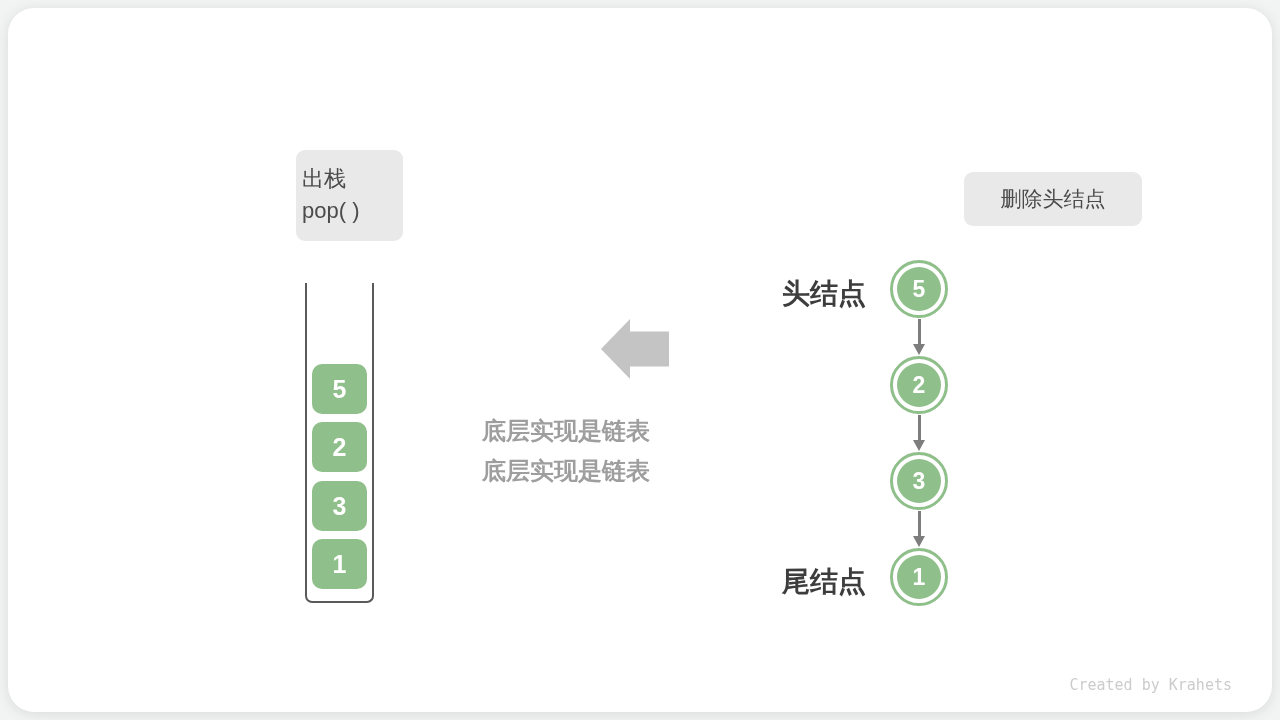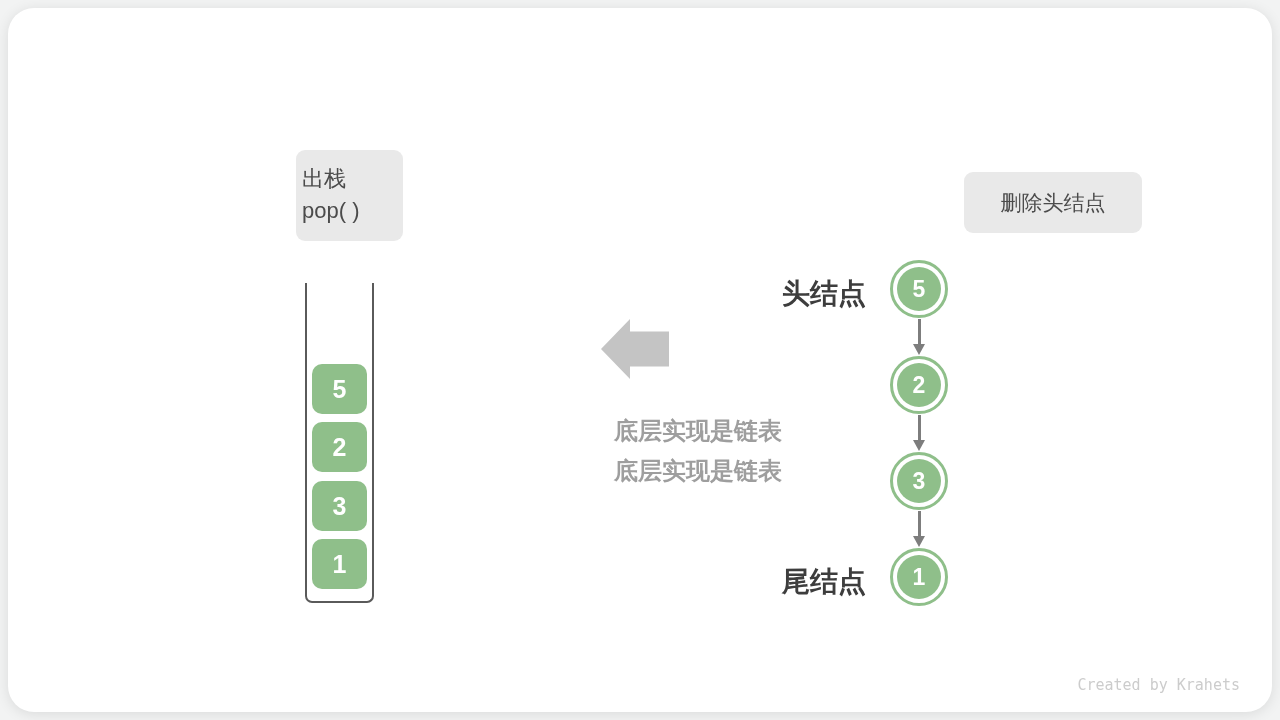--- a/index.html
+++ b/index.html
@@ -27,21 +27,21 @@
   }
   
   .op-box{
     position:absolute;left:296px;top:150px;width:107px;height:91px;
     background:var(--boxbg);border-radius:9px;
     color:var(--boxtext);font-size:22px;line-height:32px;
     padding:13px 0 0 6px;
   }
   
   .del-box{
-    position:absolute;left:964px;top:172px;width:178px;height:61px;
+    position:absolute;left:964px;top:172px;width:178px;height:54px;
     background:var(--boxbg);border-radius:9px;
     color:var(--boxtext);font-size:21px;
     display:flex;align-items:center;justify-content:center;
   }
   
   .stack-wall{
     position:absolute;left:305px;top:283px;width:69px;height:320px;
     border-left:2px solid var(--stroke);
     border-right:2px solid var(--stroke);
     border-bottom:2px solid var(--stroke);
@@ -51,21 +51,21 @@
     position:absolute;left:312px;width:55px;height:50px;
     background:var(--green);border-radius:10px;
     color:#ffffff;font-size:25px;font-weight:bold;
     display:flex;align-items:center;justify-content:center;
   }
   
   .big-arrow{position:absolute;left:601px;top:319px;color:var(--bigarrow);}
   
   .caption{
     position:absolute;left:482px;top:411px;width:300px;
-    text-align:right;font-size:24px;font-weight:bold;
+    text-align:left;font-size:24px;font-weight:bold;
     color:var(--captext);line-height:40px;
   }
   
   .node{
     position:absolute;width:58px;height:58px;
     border:3px solid var(--green);border-radius:50%;
     background:#ffffff;
     display:flex;align-items:center;justify-content:center;
   }
   .node-inner{
@@ -78,21 +78,21 @@
   .link-head{
     position:absolute;width:0;height:0;
     border-left:6px solid transparent;border-right:6px solid transparent;
     border-top:11px solid var(--linkarrow);
   }
   .side-label{
     position:absolute;width:130px;text-align:right;
     font-size:28px;font-weight:bold;color:var(--labtext);
   }
   .footer{
-    position:absolute;top:676px;right:40px;
+    position:absolute;top:676px;right:48px;
     font-family:"DejaVu Sans Mono",monospace;
     font-size:15px;color:var(--foot);
   }
 </style>
 </head>
 <body>
 
 <div class="canvas">
   <div class="card"></div>
 

